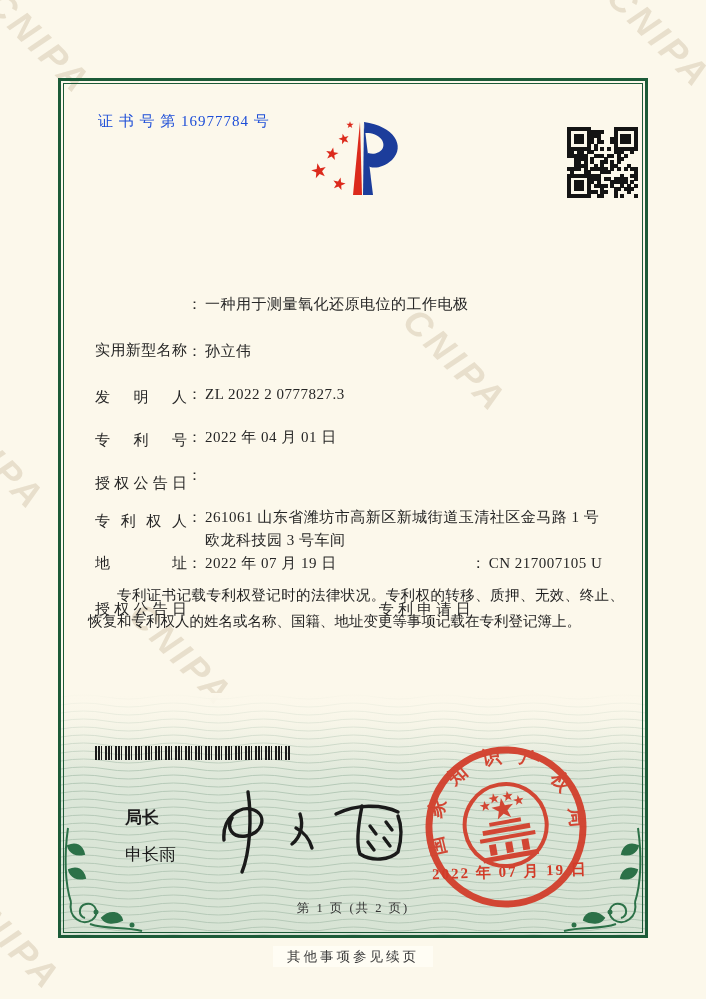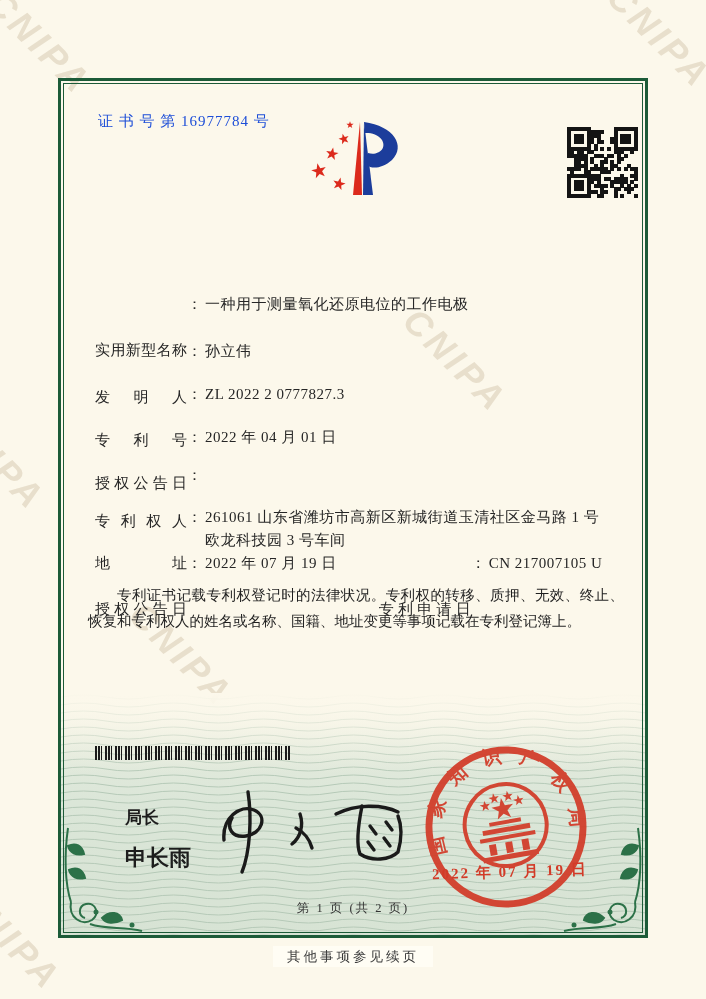--- a/index.html
+++ b/index.html
@@ -43,21 +43,21 @@
 
   .body-text{position:absolute;left:88px;top:582px;width:536px;z-index:2;font-size:14.5px;
              line-height:26px;text-align:justify;color:#1f1f1f;}
   .body-text p{margin:0;text-indent:2em;}
 
   .barcode{position:absolute;left:95px;top:746px;width:196px;height:14px;z-index:2;
        background:repeating-linear-gradient(90deg,#1b1b1b 0 2px,transparent 2px 3px,#1b1b1b 3px 5px,transparent 5px 6px,#1b1b1b 6px 7px,transparent 7px 10px);}
 
   .sig-role{position:absolute;left:125px;top:806px;z-index:2;font-size:17px;font-weight:bold;
             font-family:"Liberation Sans","DejaVu Sans",sans-serif;color:#1d1d1d;}
-  .sig-name{position:absolute;left:125px;top:843px;z-index:2;font-size:22px;font-weight:bold;
+  .sig-name{position:absolute;left:125px;top:843px;z-index:2;font-size:17px;font-weight:normal;
             font-family:"Liberation Sans","DejaVu Sans",sans-serif;color:#1d1d1d;}
   .autograph{position:absolute;left:196px;top:778px;z-index:2;}
 
   .seal{position:absolute;left:406px;top:727px;width:200px;height:200px;z-index:4;opacity:.93;}
   .seal-date{position:absolute;left:432px;top:862px;width:190px;z-index:4;color:#d23b28;
              font-size:15px;font-weight:bold;letter-spacing:2px;transform:rotate(-2deg);}
 
   .flourish{position:absolute;z-index:2;}
   .flourish.left{left:62px;top:826px;}
   .flourish.right{left:549px;top:826px;transform:scaleX(-1);}

